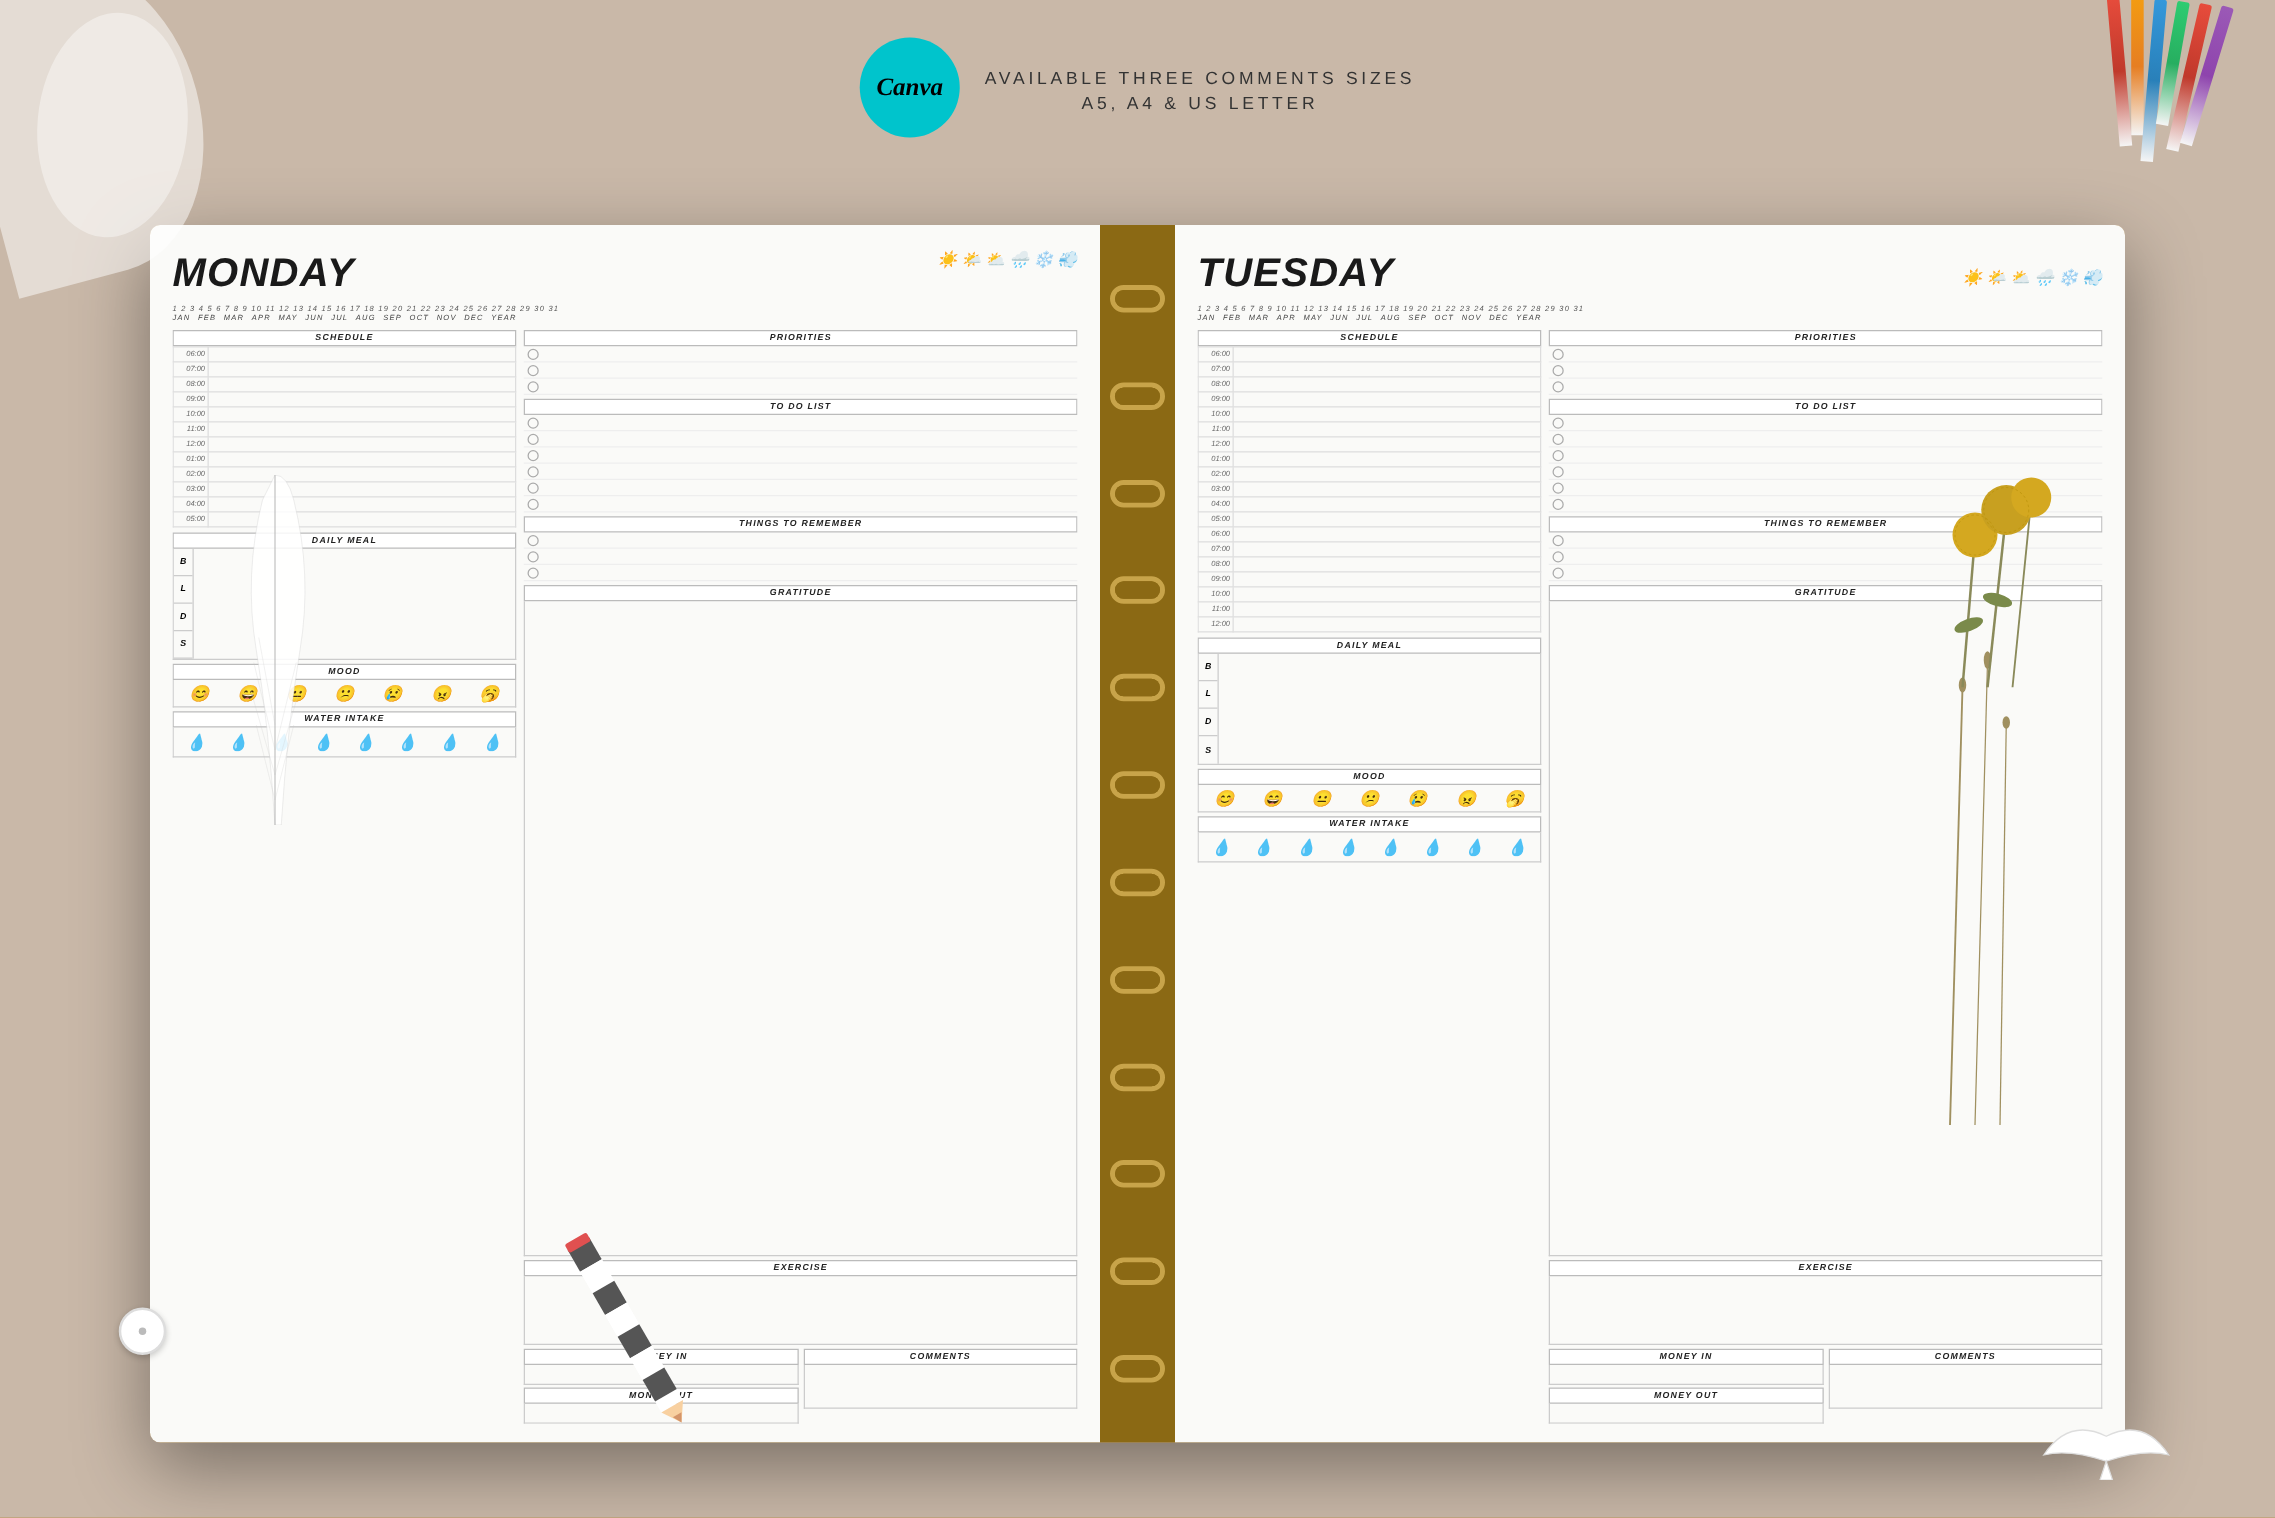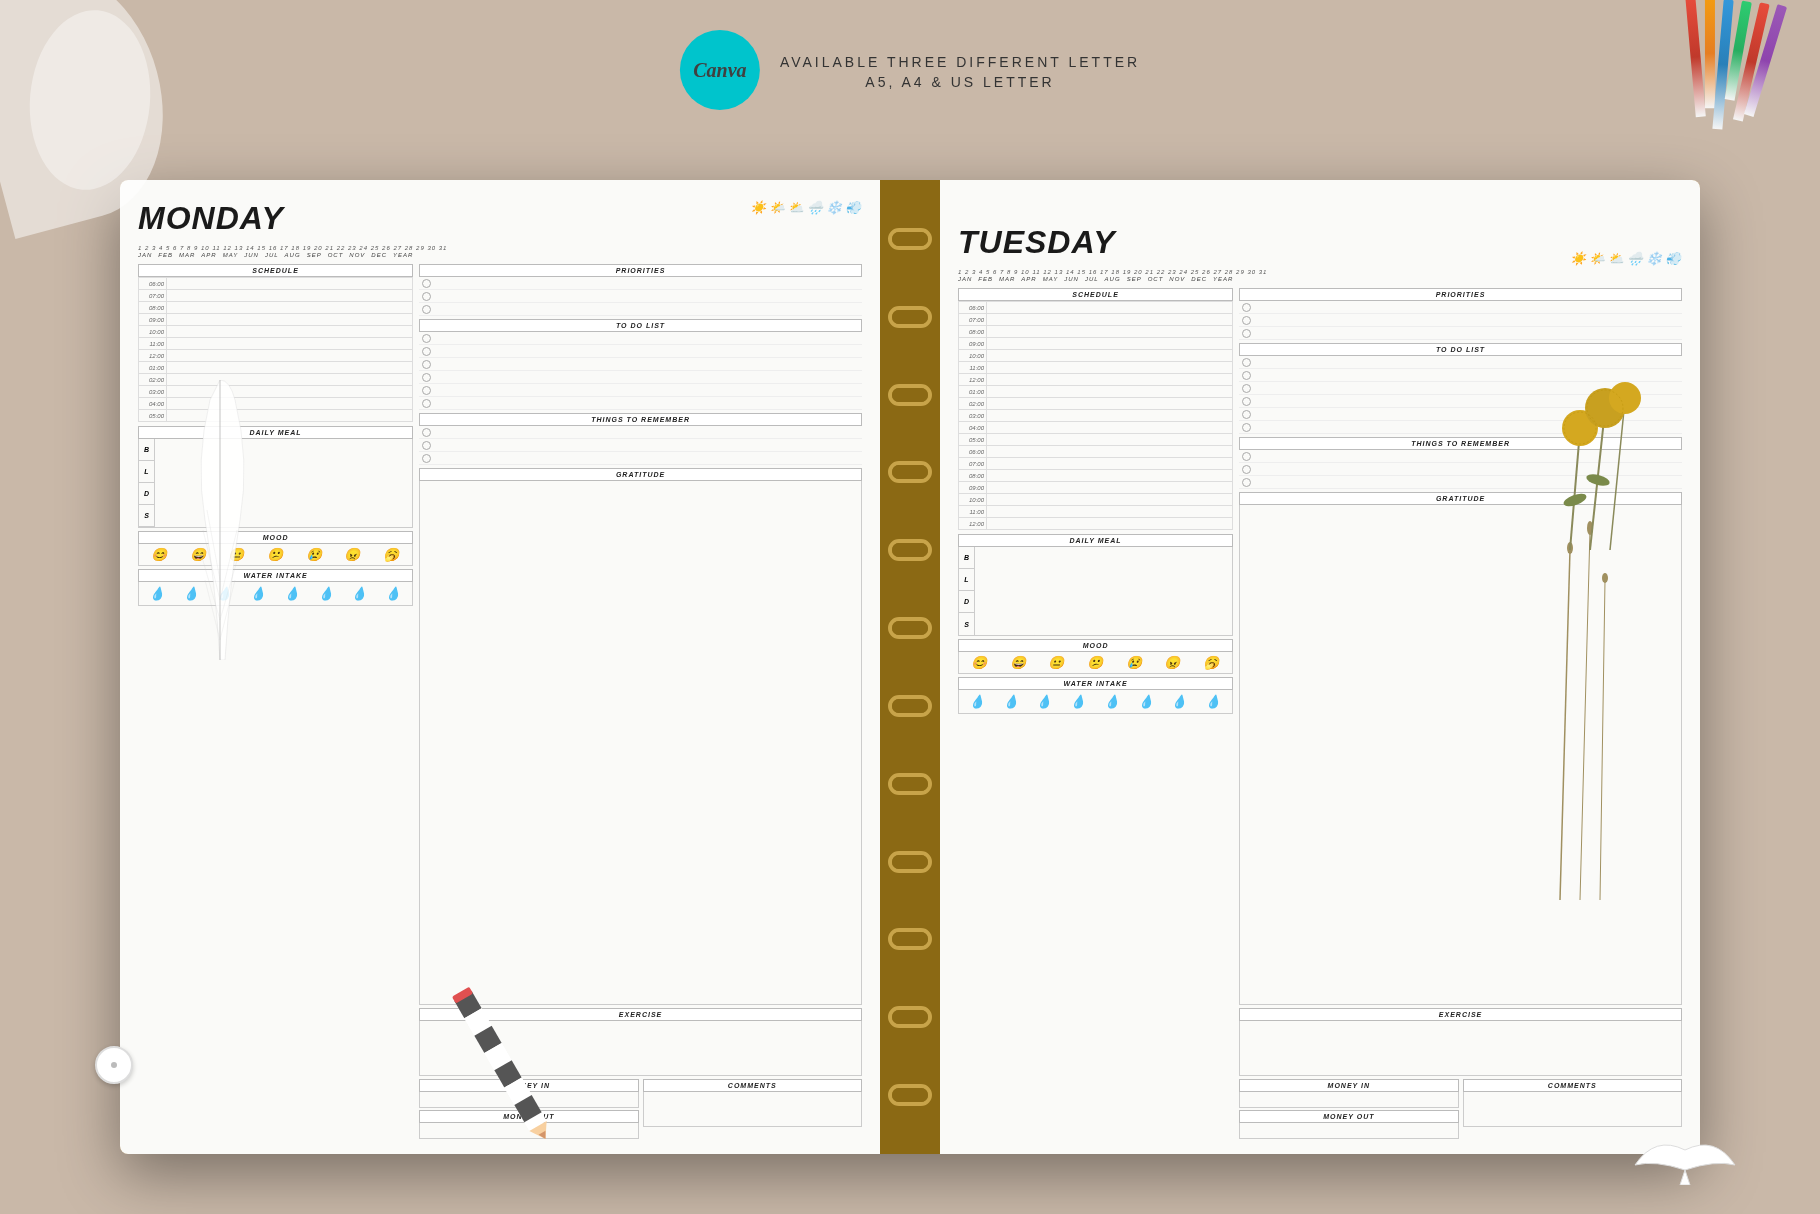--- a/index.html
+++ b/index.html
@@ -214,24 +214,24 @@
     <div style="width:10px;height:110px;background:linear-gradient(to bottom,#f39c12,#e67e22,#f5f5f5);border-radius:2px 2px 0 0;transform:rotate(-5deg);"></div>
     <div style="width:10px;height:130px;background:linear-gradient(to bottom,#3498db,#2980b9,#f5f5f5);border-radius:2px 2px 0 0;transform:rotate(0deg);"></div>
     <div style="width:10px;height:100px;background:linear-gradient(to bottom,#2ecc71,#27ae60,#f5f5f5);border-radius:2px 2px 0 0;transform:rotate(5deg);"></div>
     <div style="width:10px;height:120px;background:linear-gradient(to bottom,#e74c3c,#c0392b,#f5f5f5);border-radius:2px 2px 0 0;transform:rotate(8deg);"></div>
     <div style="width:10px;height:115px;background:linear-gradient(to bottom,#9b59b6,#8e44ad,#f5f5f5);border-radius:2px 2px 0 0;transform:rotate(12deg);"></div>
   </div>
 </div>
 
 <div class="header">
   <div class="canva-logo">
-    <span style="font-style:italic;font-family:Georgia,serif;font-size:20px;font-weight:bold;color:#404040;">Canva</span>
+    <span style="font-style:italic;font-family:Georgia,serif;font-size:20px;font-weight:bold;color:#000000;">Canva</span>
   </div>
   <div class="header-text">
-    <p>AVAILABLE THREE DIFFERENT LETTER</p>
+    <p>AVAILABLE THREE COMMENTS SIZES</p>
     <p>A5, A4 &amp; US LETTER</p>
   </div>
 </div>
 
 <div class="book">
 
   <div class="page page-left">
     <div class="full-page">
 
       <div style="display:flex;justify-content:space-between;align-items:flex-start;margin-bottom:3px;">
@@ -453,21 +453,21 @@
     <div class="ring"></div>
     <div class="ring"></div>
     <div class="ring"></div>
     <div class="ring"></div>
     <div class="ring"></div>
   </div>
 
   <div class="page page-right">
     <div class="full-page">
 
-      <div style="display:flex;justify-content:space-between;align-items:flex-end;margin-bottom:3px;margin-top:24px;">
+      <div style="display:flex;justify-content:space-between;align-items:center;margin-bottom:3px;">
         <div class="day-title">TUESDAY</div>
         <div style="display:flex;gap:3px;font-size:13px;">
           <span>☀️</span>
             <span>🌤️</span>
             <span>⛅</span>
             <span>🌧️</span>
             <span>❄️</span>
             <span>💨</span>
         </div>
       </div>

